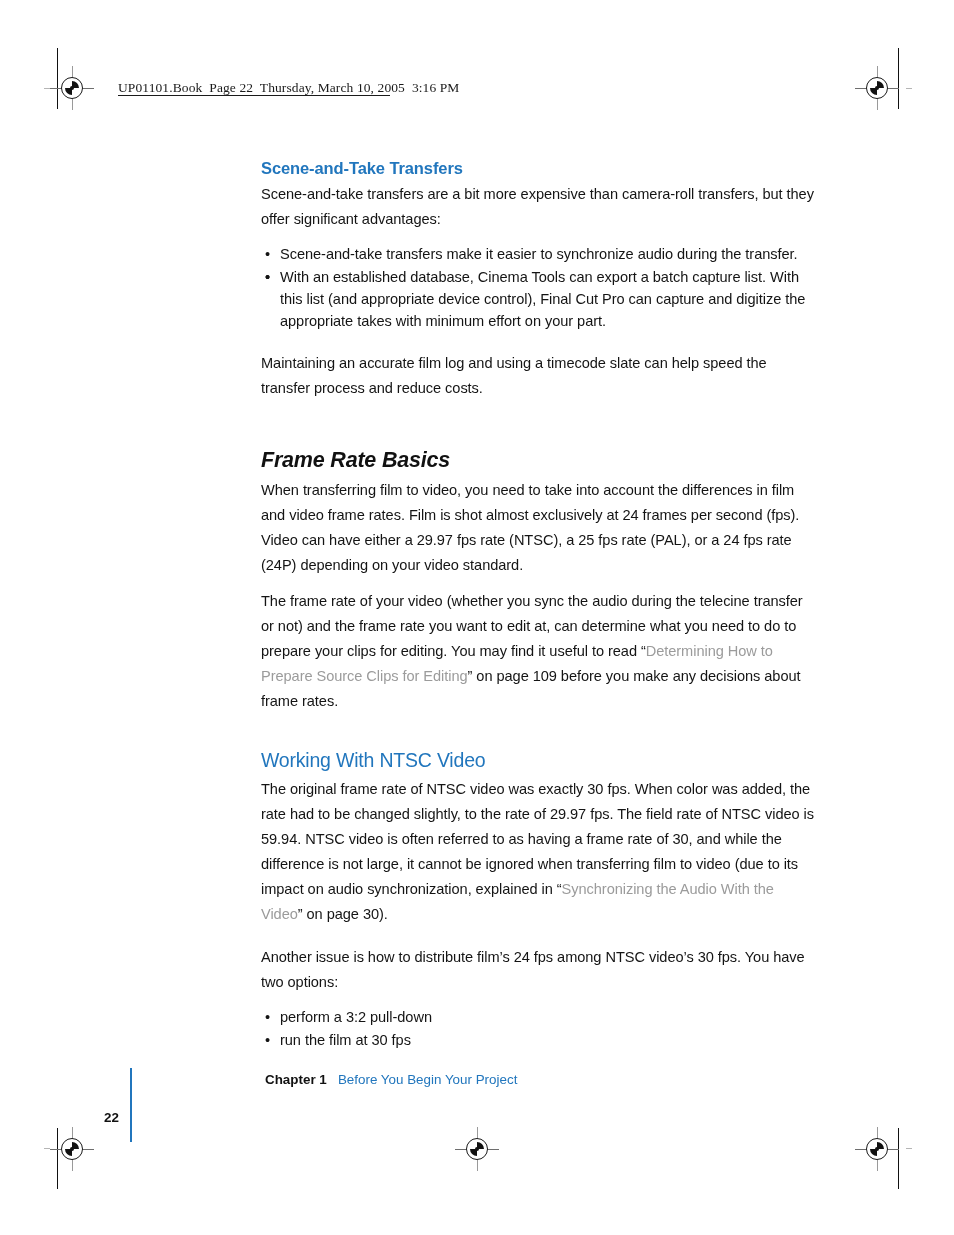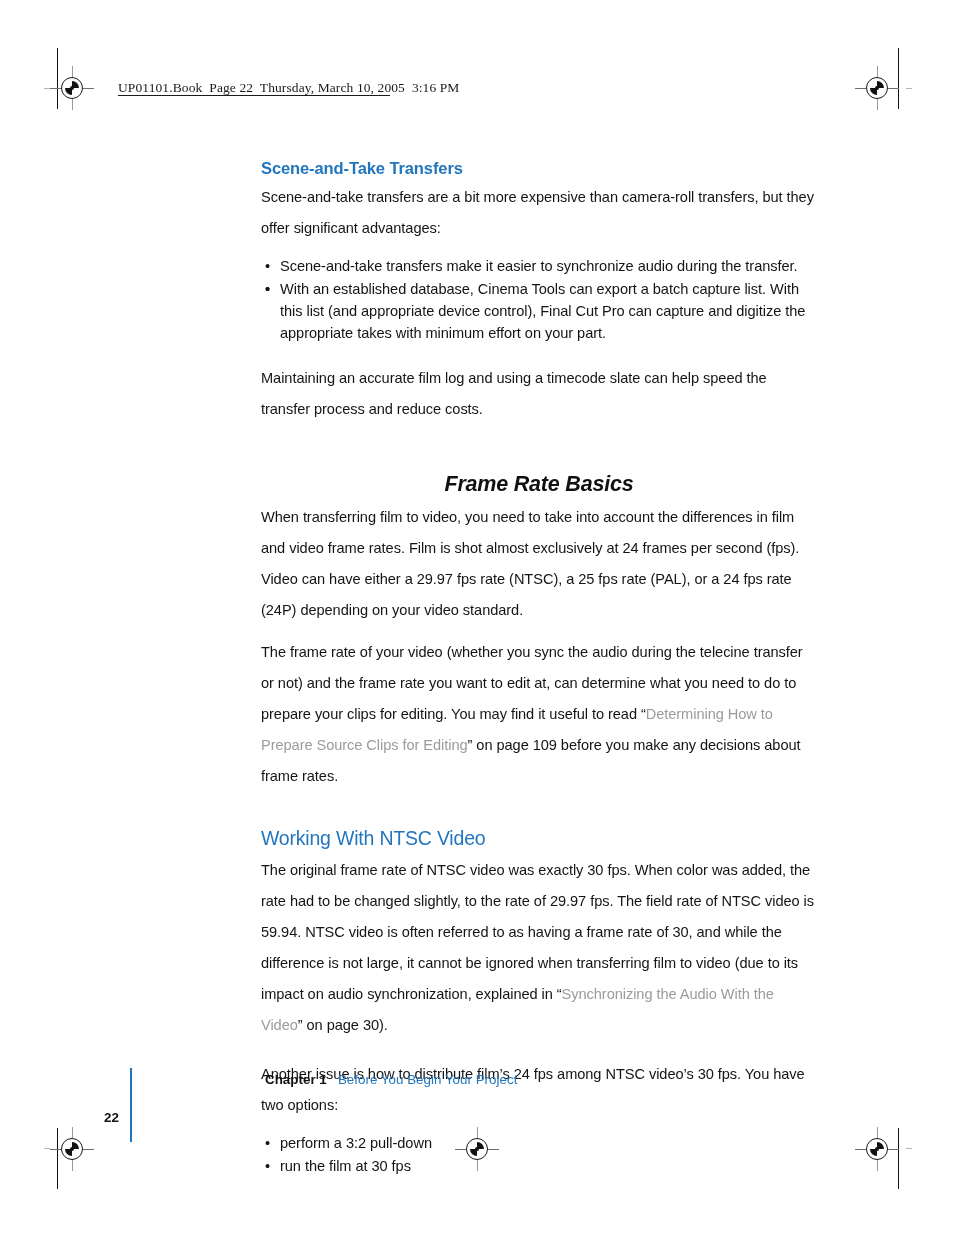--- a/index.html
+++ b/index.html
@@ -120,34 +120,33 @@
     line-height: 1.25;
   }
   h1.chapter-head {
     margin: 0 0 4px 0;
     font-size: 21.5px;
     font-weight: bold;
     font-style: italic;
     color: #111111;
     letter-spacing: -0.2px;
     line-height: 1.25;
-    text-align: center;
   }
   h2.section-head {
     margin: 0 0 3px 0;
     font-size: 19.5px;
     font-weight: normal;
     color: #2176bd;
     letter-spacing: -0.2px;
     line-height: 1.3;
   }
   p.body {
     margin: 0;
     font-size: 14.6px;
-    line-height: 31px;
+    line-height: 25px;
     color: #141414;
     letter-spacing: -0.06px;
   }
   .spacer-sm { height: 11px; }
   .spacer-md { height: 18px; }
   .spacer-lg { height: 46px; }
   .spacer-xl { height: 34px; }
 
   ul.bullets {
     list-style: none;

